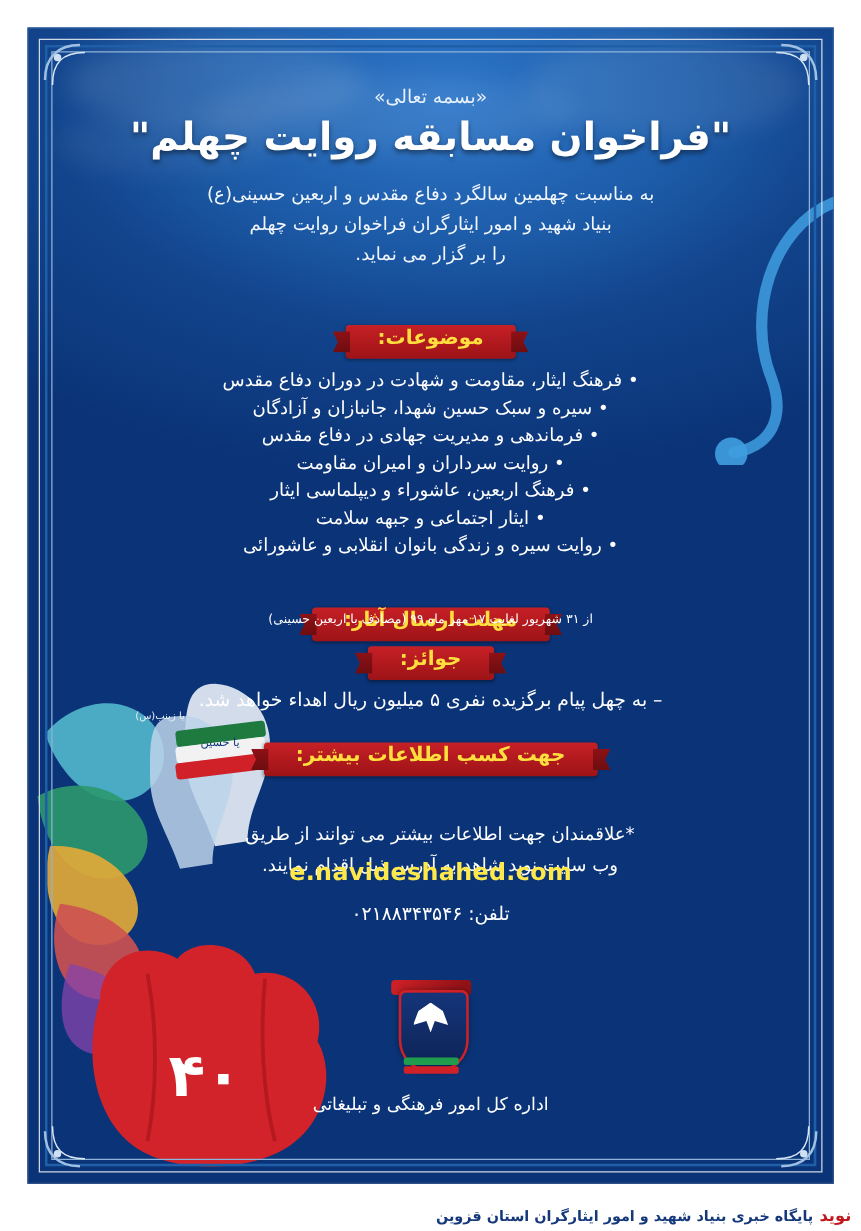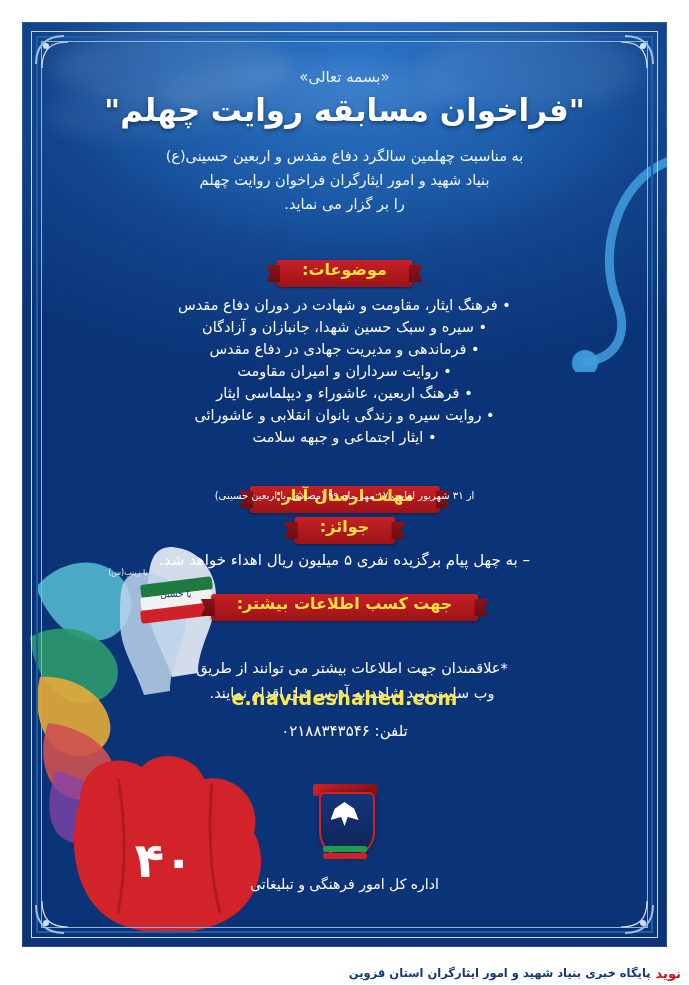--- a/index.html
+++ b/index.html
@@ -385,22 +385,22 @@
       <div class="ribbon" id="topics-heading">
         <span>موضوعات:</span>
       </div>
 
       <ul class="topics-list">
         <li>• فرهنگ ایثار، مقاومت و شهادت در دوران دفاع مقدس</li>
         <li>• سیره و سبک حسین شهدا، جانبازان و آزادگان</li>
         <li>• فرماندهی و مدیریت جهادی در دفاع مقدس</li>
         <li>• روایت سرداران و امیران مقاومت</li>
         <li>• فرهنگ اربعین، عاشوراء و دیپلماسی ایثار</li>
+        <li>• ایثار اجتماعی و جبهه سلامت</li>
         <li>• روایت سیره و زندگی بانوان انقلابی و عاشورائی</li>
-        <li>• ایثار اجتماعی و جبهه سلامت</li>
       </ul>
 
       <div class="ribbon" id="deadline-heading">
         <span>مهلت ارسال آثار:</span>
       </div>
       <div class="deadline-text">از ۳۱ شهریور لغایت ۱۷ مهر ماه ۹۹ (مصادف با اربعین حسینی)</div>
 
       <div class="ribbon" id="prize-heading">
         <span>جوائز:</span>
       </div>

